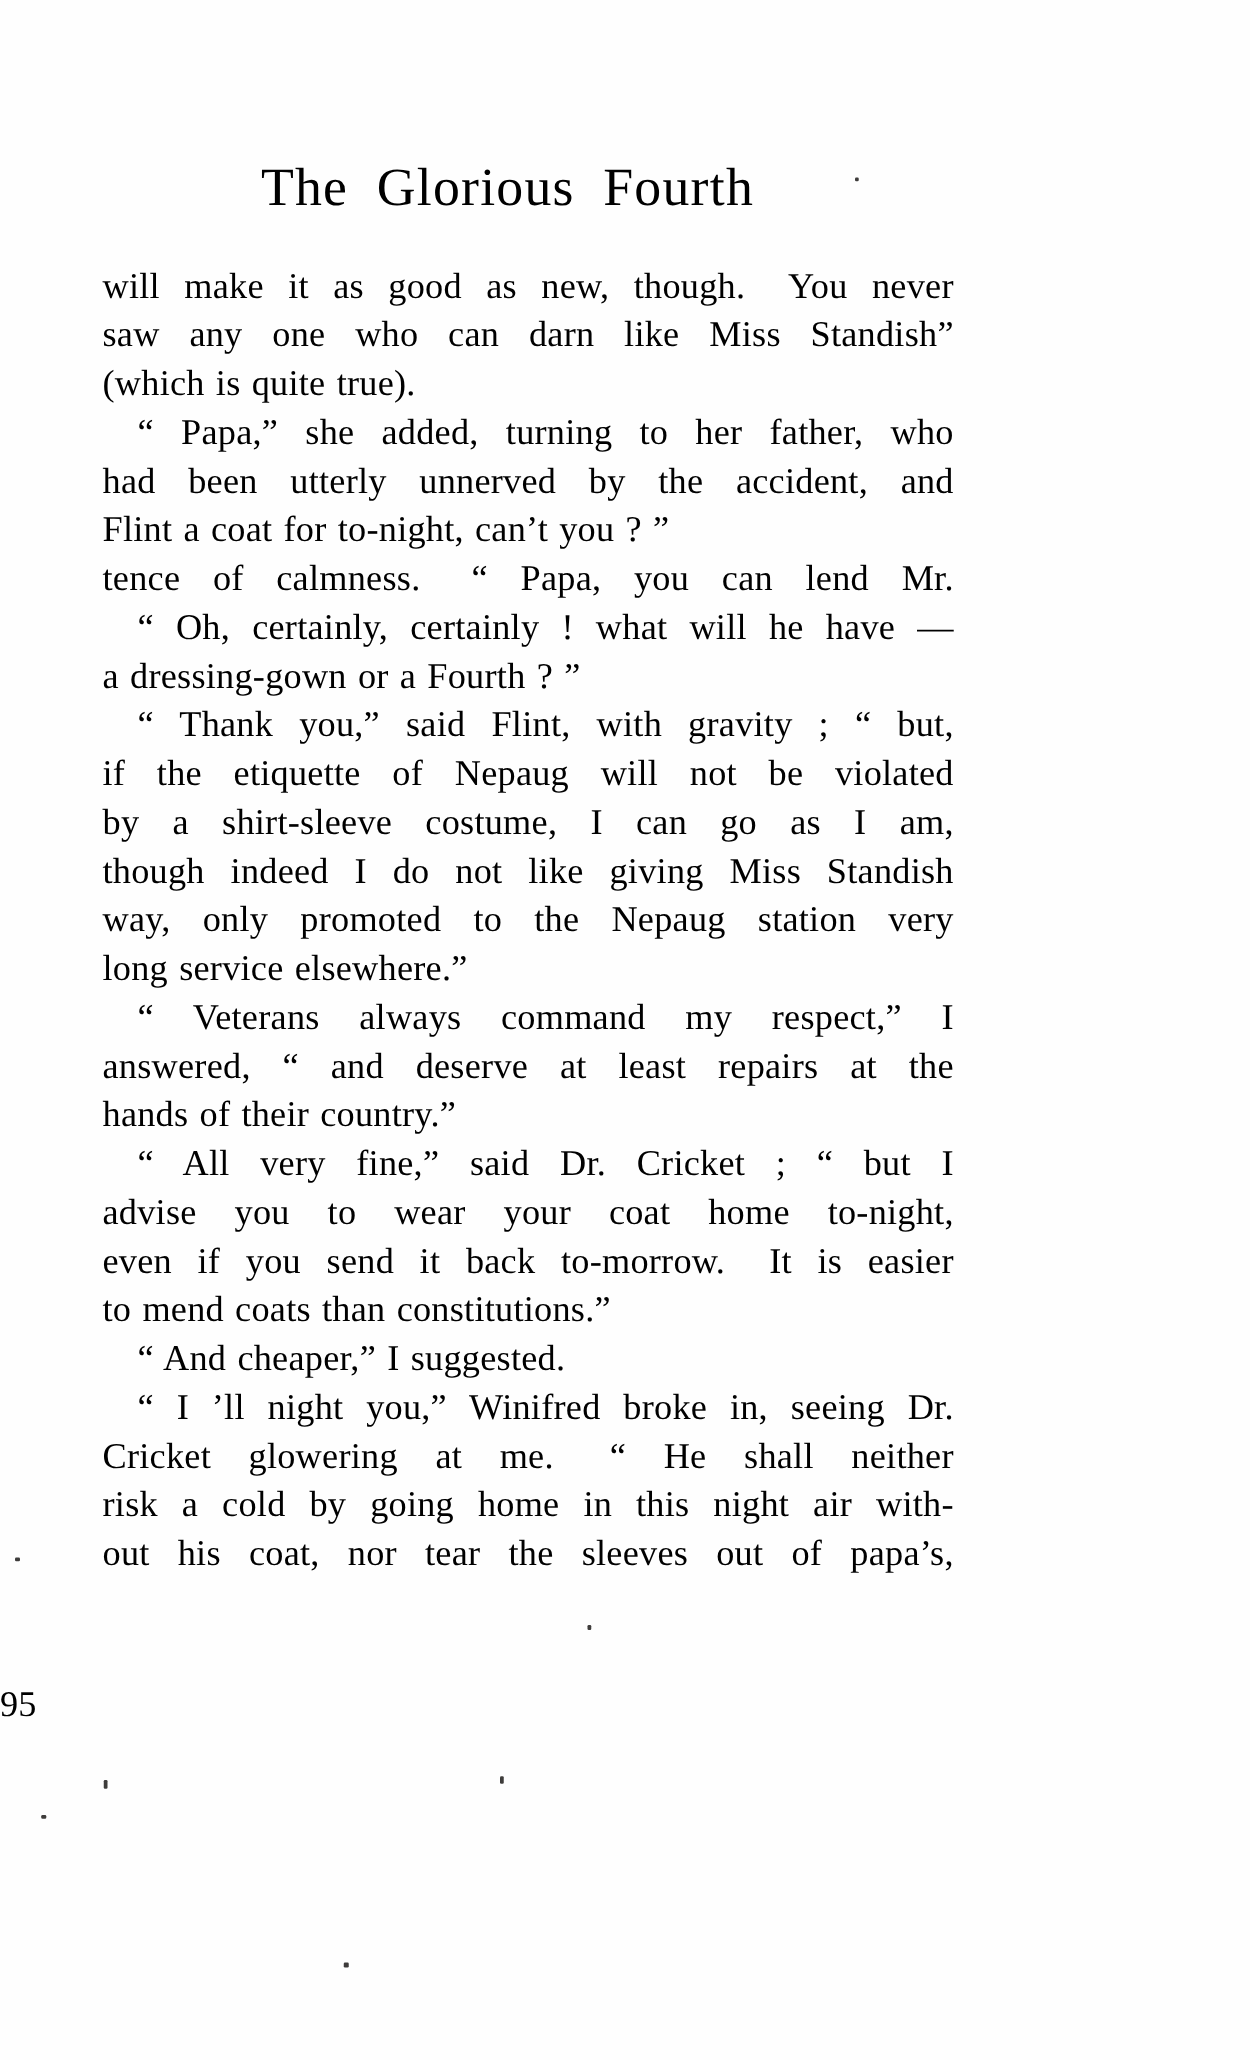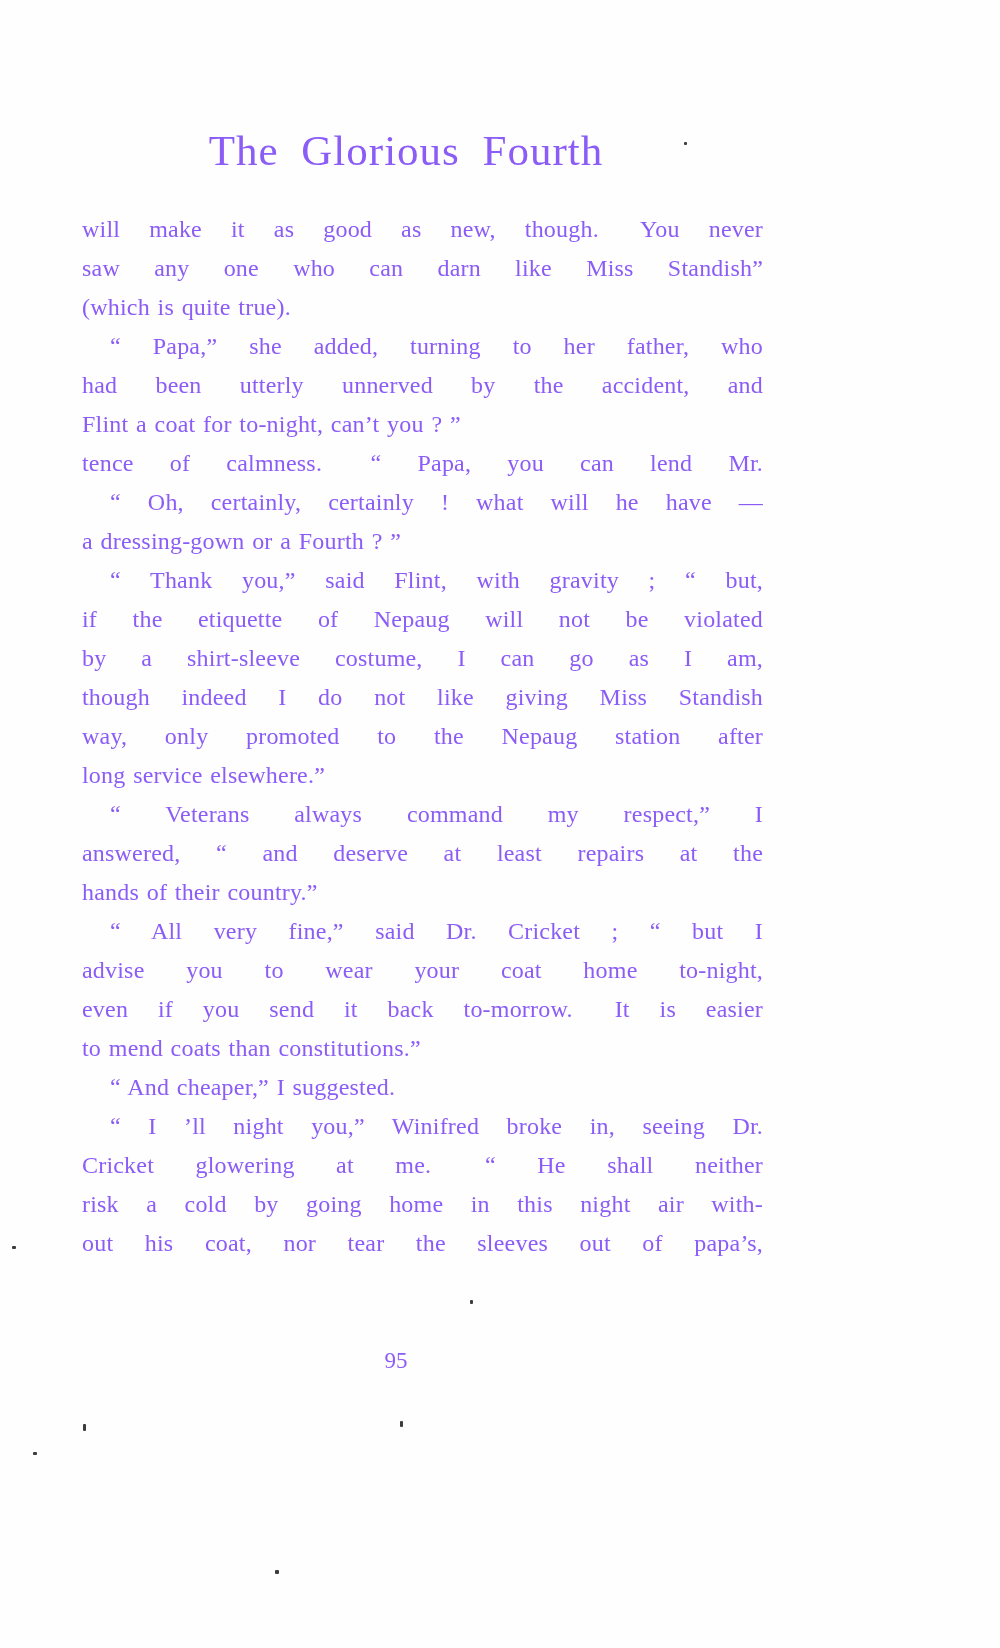--- a/index.html
+++ b/index.html
@@ -1,63 +1,62 @@
 <!DOCTYPE html>
 <html><head>
 <meta charset="utf-8">
 <style>
   html, body { margin: 0; padding: 0; background: #ffffff; }
   .page {
     position: relative;
     width: 1000px;
     height: 1648px;
     background: #fefefe;
-    color: #8b5cf6;
+    color: #000000;
     font-family: "Liberation Serif", serif;
     overflow: hidden;
   }
   .page-title {
     position: absolute;
     top: 126px;
     left: 82px;
     width: 648px;
     text-align: center;
     font-size: 43px;
     word-spacing: 11px;
     letter-spacing: 1px;
     white-space: nowrap;
   }
   .body-text {
     position: absolute;
     top: 210px;
     left: 82px;
     width: 681px;
-    font-size: 24px;
+    font-size: 29px;
     line-height: 39px;
     letter-spacing: 0.2px;
     word-spacing: 1.5px;
   }
   .paragraph { margin: 0; }
   .text-line {
     text-align: justify;
     text-align-last: justify;
     white-space: normal;
   }
   .text-line.align-left {
     text-align: center;
     text-align-last: left;
   }
   .text-line.indented { padding-left: 28px; }
   .page-number {
     position: absolute;
     top: 1348px;
     left: 0;
     width: 792px;
-    text-align: center;
-    font-size: 23px;
+    font-size: 29px;
   }
   .scan-speck {
     position: absolute;
     background: #1c1a19;
     border-radius: 1px;
     opacity: 0.85;
   }
 </style>
 </head>
 <body>
@@ -79,21 +78,21 @@
       </div>
       <div class="paragraph">
         <div class="text-line indented">“ Oh, certainly, certainly ! what will he have —</div>
         <div class="text-line align-left">a dressing-gown or a Fourth ? ”</div>
       </div>
       <div class="paragraph">
         <div class="text-line indented">“ Thank you,” said Flint, with gravity ; “ but,</div>
         <div class="text-line">if the etiquette of Nepaug will not be violated</div>
         <div class="text-line">by a shirt-sleeve costume, I can go as I am,</div>
         <div class="text-line">though indeed I do not like giving Miss Standish</div>
-        <div class="text-line">way, only promoted to the Nepaug station after</div>
+        <div class="text-line">way, only promoted to the Nepaug station very</div>
         <div class="text-line align-left">long service elsewhere.”</div>
       </div>
       <div class="paragraph">
         <div class="text-line indented">“ Veterans always command my respect,” I</div>
         <div class="text-line">answered, “ and deserve at least repairs at the</div>
         <div class="text-line align-left">hands of their country.”</div>
       </div>
       <div class="paragraph">
         <div class="text-line indented">“ All very fine,” said Dr. Cricket ; “ but I</div>
         <div class="text-line">advise you to wear your coat home to-night,</div>

